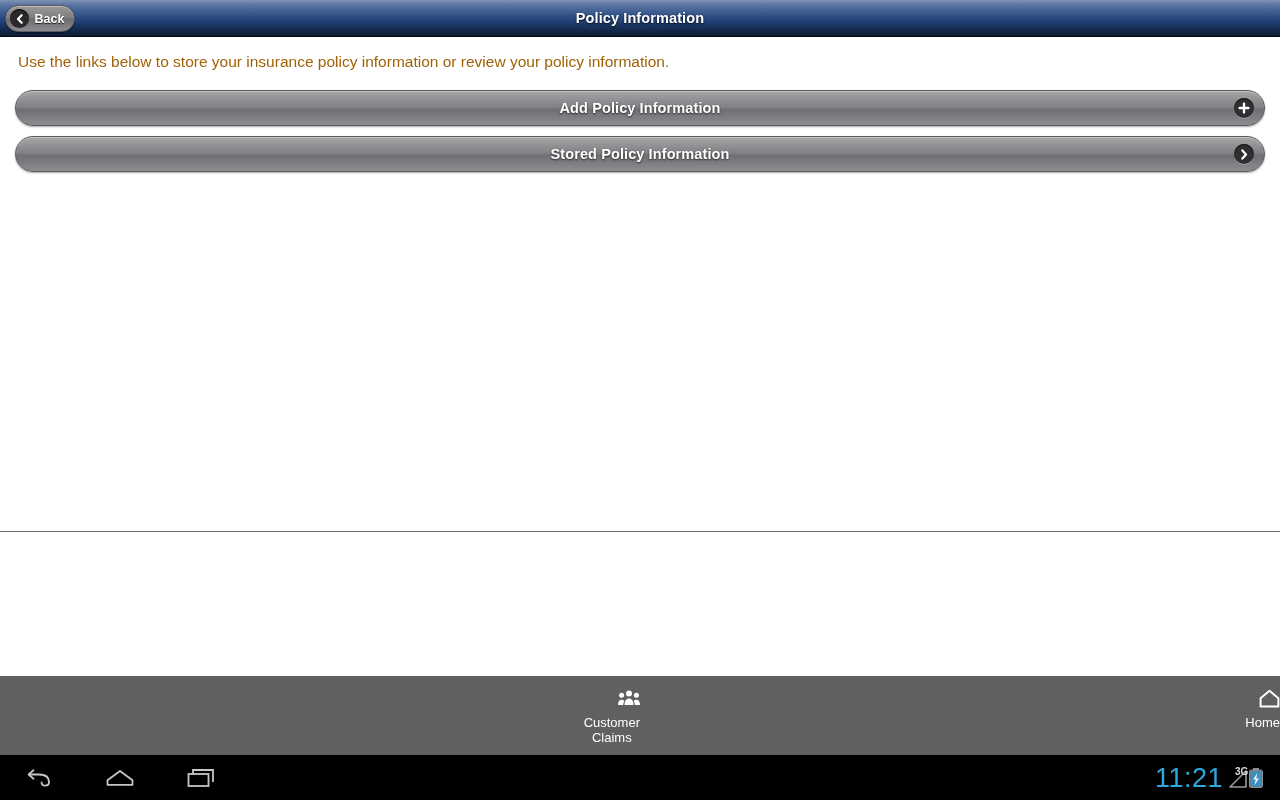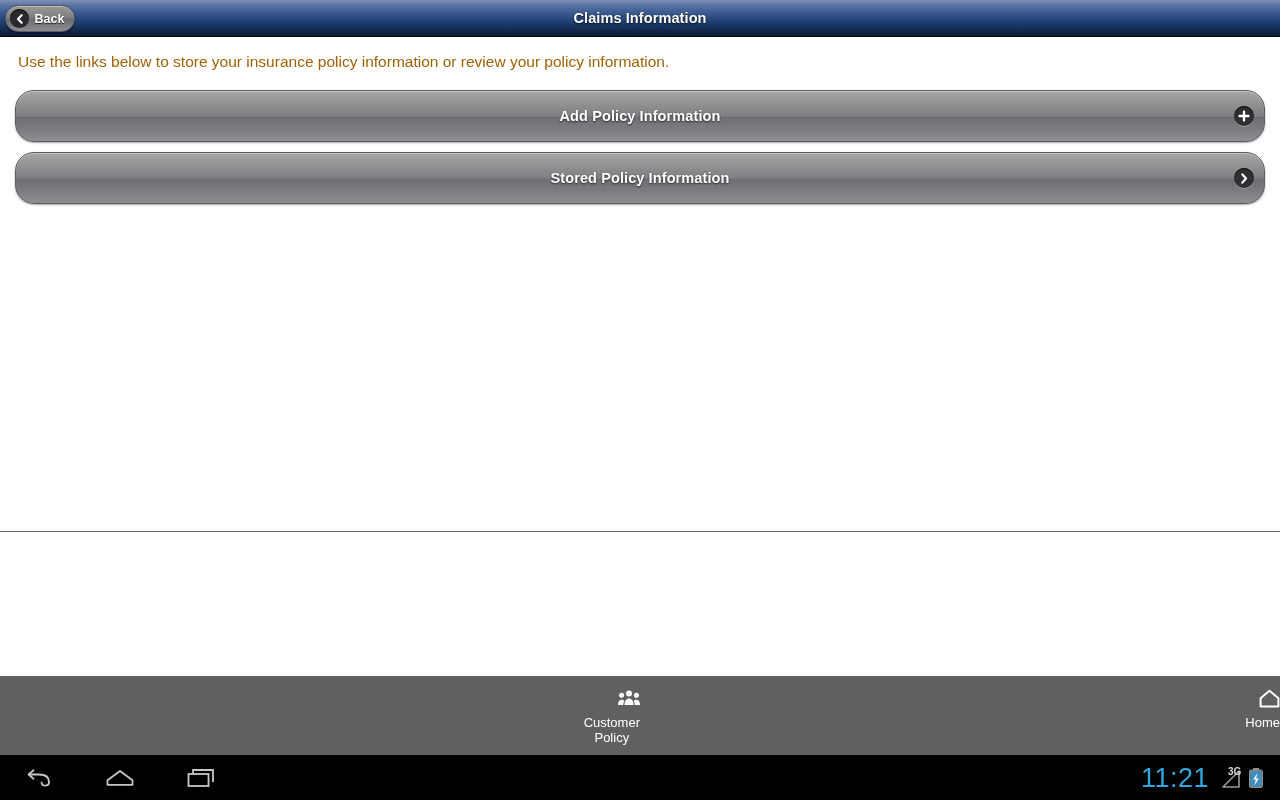--- a/index.html
+++ b/index.html
@@ -90,21 +90,21 @@
   }
 
   
   .link-list {
     position: absolute;
     left: 15px; top: 90px;
     width: 1250px;
   }
   .link-btn {
     position: relative;
-    width: 1250px; height: 52px;
+    width: 1250px; height: 36px;
     margin-bottom: 10px;
     border-radius: 19px;
     background: linear-gradient(to bottom,
         #a7a7a9 0%,
         #949497 22%,
         #7f7f83 50%,
         #6f6f73 53%,
         #7e7e82 78%,
         #8e8e92 100%);
     border: 1px solid #5b5b5f;
@@ -203,21 +203,20 @@
     justify-content: center;
     cursor: pointer;
   }
   .sys-nav-btn svg { display: block; }
   .sys-right {
     position: absolute;
     right: 16px; top: 0;
     height: 46px;
     display: flex;
     align-items: center;
-    gap: 7px;
   }
   .sys-clock {
     color: #2fa8e0;
     font-size: 27px;
     font-weight: 300;
     letter-spacing: 0.5px;
     line-height: 27px;
   }
   .sys-signal {
     position: relative;
@@ -242,21 +241,21 @@
 
   <div class="titlebar">
     <div class="back-btn">
       <span class="back-circle">
         <svg width="10" height="10" viewBox="0 0 10 10" aria-hidden="true">
           <path d="M6.6 1.2 L3 5 L6.6 8.8" fill="none" stroke="#ffffff" stroke-width="2.1" stroke-linecap="round" stroke-linejoin="round"></path>
         </svg>
       </span>
       <span class="back-label">Back</span>
     </div>
-    <div class="title-text">Claims Information</div>
+    <div class="title-text">Policy Information</div>
   </div>
 
   <div class="intro">Use the links below to store your insurance policy information or review your policy information.</div>
 
   <div class="link-list">
 
     <div class="link-btn">
       <span class="link-btn-label">Add Policy Information</span>
       <span class="link-btn-icon">
         <svg width="12" height="12" viewBox="0 0 12 12" aria-hidden="true">
@@ -294,21 +293,21 @@
           <circle cx="11" cy="3.4" r="3" fill="#ffffff"></circle>
           <circle cx="3.6" cy="5.2" r="2.5" fill="#ffffff"></circle>
           <circle cx="18.4" cy="5.2" r="2.5" fill="#ffffff"></circle>
           <path d="M6.5 15 C6.5 10.6 8.4 8.4 11 8.4 C13.6 8.4 15.5 10.6 15.5 15 Z" fill="#ffffff"></path>
           <path d="M0 15 C0 11.6 1.4 9.8 3.6 9.8 C4.8 9.8 5.7 10.3 6.3 11.2 C5.6 12.3 5.2 13.6 5.2 15 Z" fill="#ffffff"></path>
           <path d="M22 15 C22 11.6 20.6 9.8 18.4 9.8 C17.2 9.8 16.3 10.3 15.7 11.2 C16.4 12.3 16.8 13.6 16.8 15 Z" fill="#ffffff"></path>
         </svg>
       </span>
       <span class="tab-label">
         <span>Customer</span><br>
-        <span>Policy</span>
+        <span>Claims</span>
       </span>
     </div>
 
     <div class="tab">
       <span class="tab-icon">
         <svg width="21" height="19" viewBox="0 0 21 19" aria-hidden="true">
           <path d="M1.6 9.2 L10.5 1.8 L19.4 9.2 L19.4 17.4 L1.6 17.4 Z" fill="none" stroke="#ffffff" stroke-width="2" stroke-linejoin="round"></path>
         </svg>
       </span>
       <span class="tab-label">Home</span>

